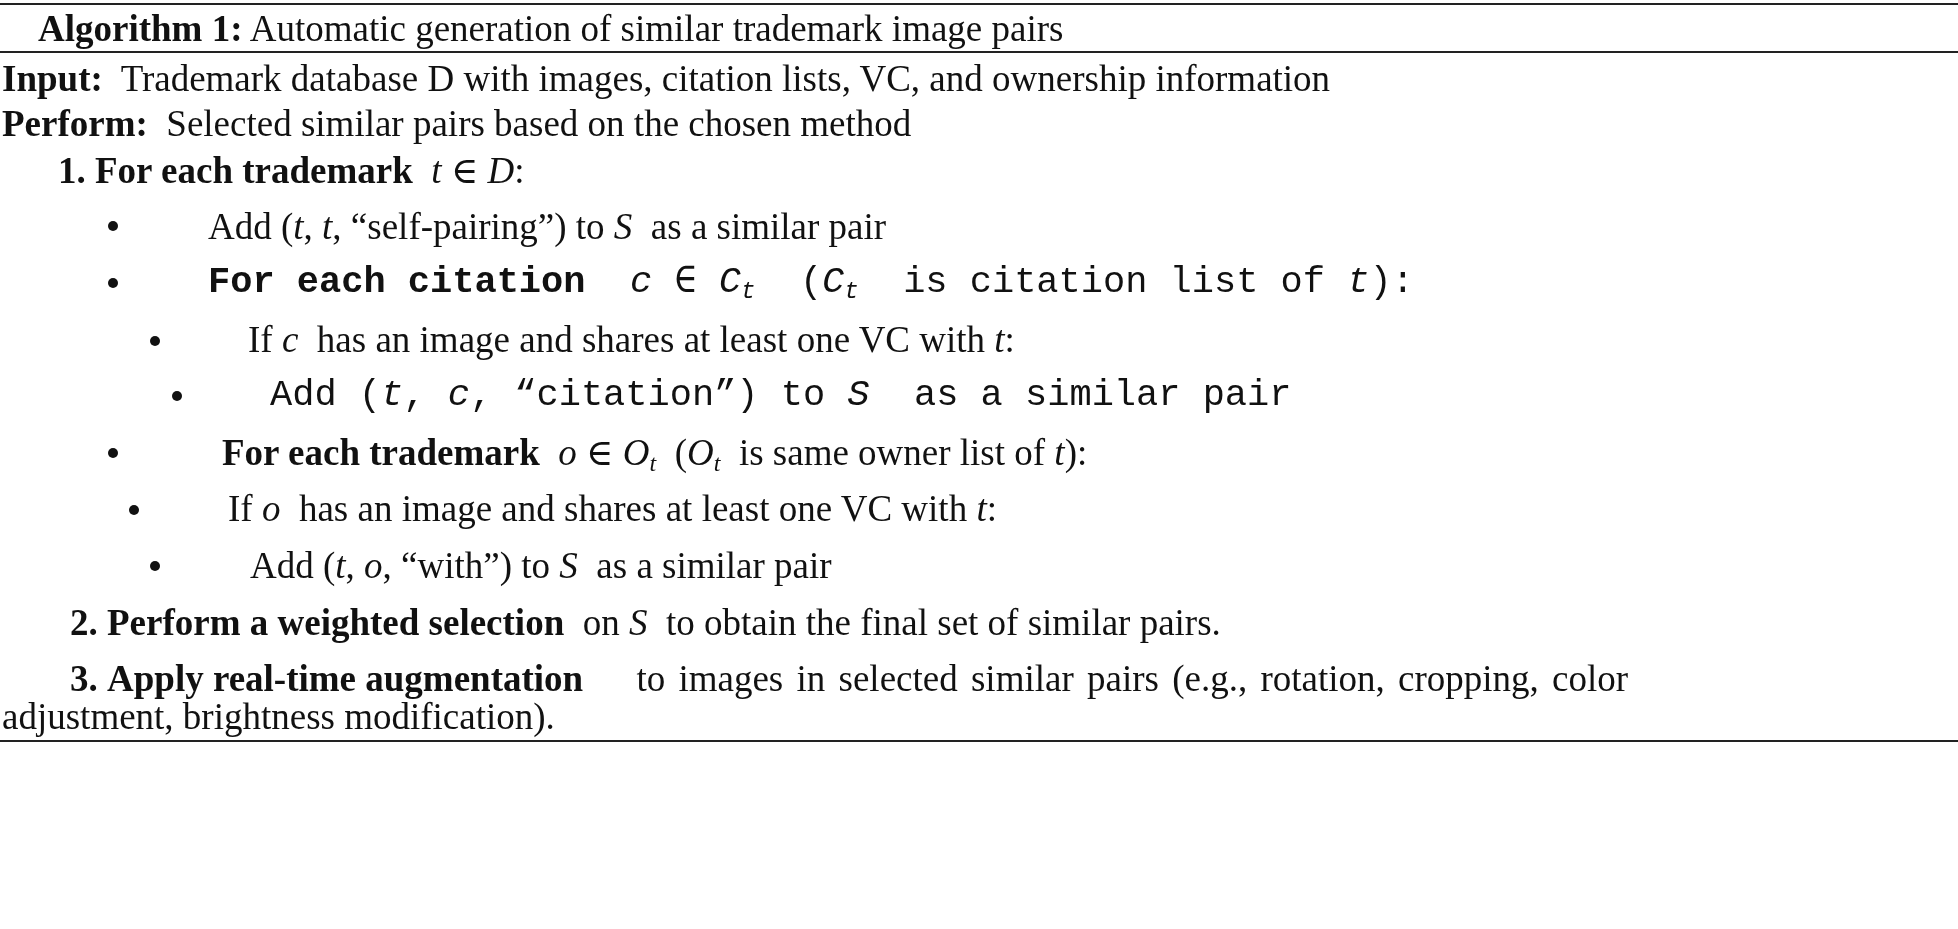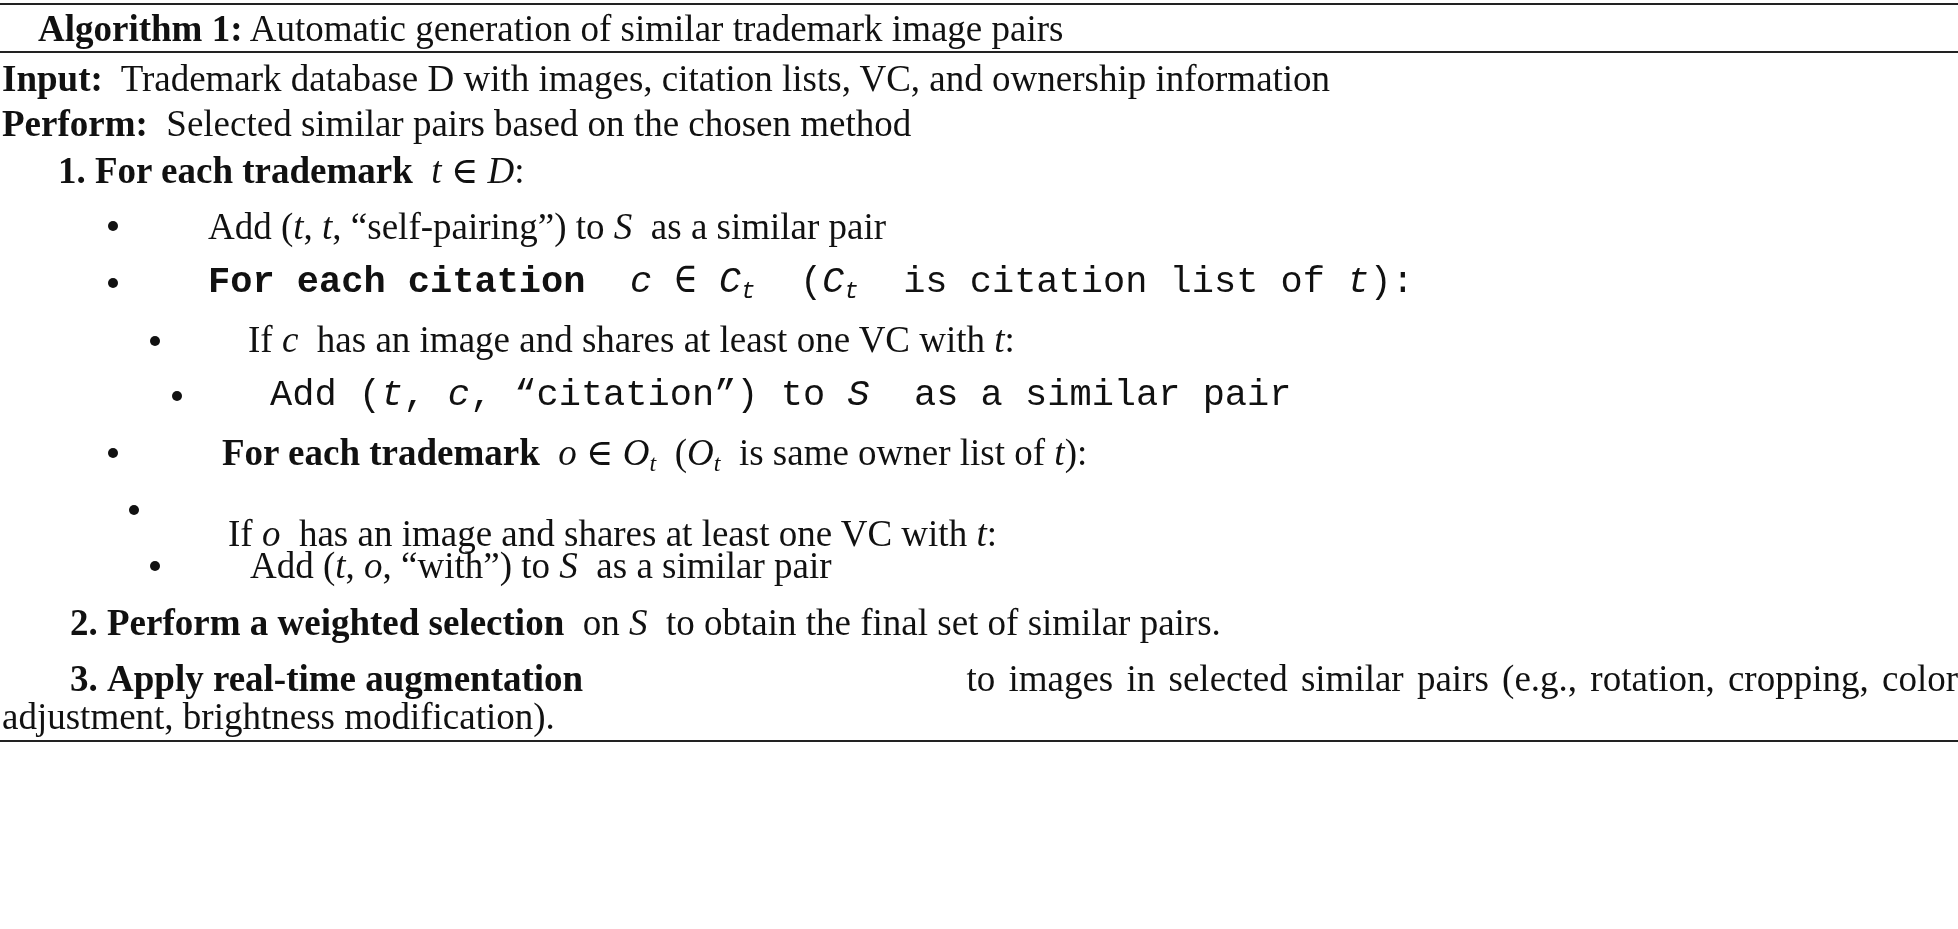--- a/index.html
+++ b/index.html
@@ -102,39 +102,39 @@
   <div class="bullet" style="left:108px; top:448px;"></div>
   <div class="line" style="left:222px; top:434px;">
     <span class="b">For each trademark</span>&nbsp;
     <span class="i">o</span>
     <span>∈</span>
     <span class="i">O</span><span class="sub">t</span>&nbsp;
     <span>(</span><span class="i">O</span><span class="sub">t</span>&nbsp;<span> is same owner list of </span><span class="i">t</span><span>):</span>
   </div>
 
   <div class="bullet" style="left:129px; top:505px;"></div>
-  <div class="line" style="left:228px; top:490px;margin-top:25px;">
+  <div class="line" style="left:228px; top:490px;">
     <span>If </span><span class="i">o</span>&nbsp;<span> has an image and shares at least one VC with </span><span class="i">t</span><span>:</span>
   </div>
 
   <div class="bullet" style="left:150px; top:561px;"></div>
   <div class="line" style="left:250px; top:547px;">
     <span>Add (</span><span class="i">t</span><span>, </span><span class="i">o</span><span>, “with”) to </span><span class="i">S</span>&nbsp;<span> as a similar pair</span>
   </div>
 
   <div class="line" style="left:70px; top:604px;">
     <span class="b">2.</span>
     <span class="b">Perform a weighted selection</span>&nbsp;<span> on </span><span class="i">S</span>&nbsp;<span> to obtain the final set of similar pairs.</span>
   </div>
 
-  <div class="line" style="left:70px; top:660px; width:1888px; display:flex; justify-content:space-between;">
+  <div class="line" style="left:70px; top:660px; width:1888px; display:flex; gap:44px;">
     <span>
       <span class="b">3.</span>
       <span class="b">Apply real-time augmentation</span>&nbsp;
     </span>
-    <span style="word-spacing:4px;margin-left:44px;"> to images in selected similar pairs (e.g., rotation, cropping, color</span>
+    <span style="word-spacing:4px;"> to images in selected similar pairs (e.g., rotation, cropping, color</span>
   </div>
   <div class="line" style="left:2px; top:698px;">
     <span>adjustment, brightness modification).</span>
   </div>
 
   <div class="rule" style="top:740px;"></div>
 </div>
 
 </body></html>

